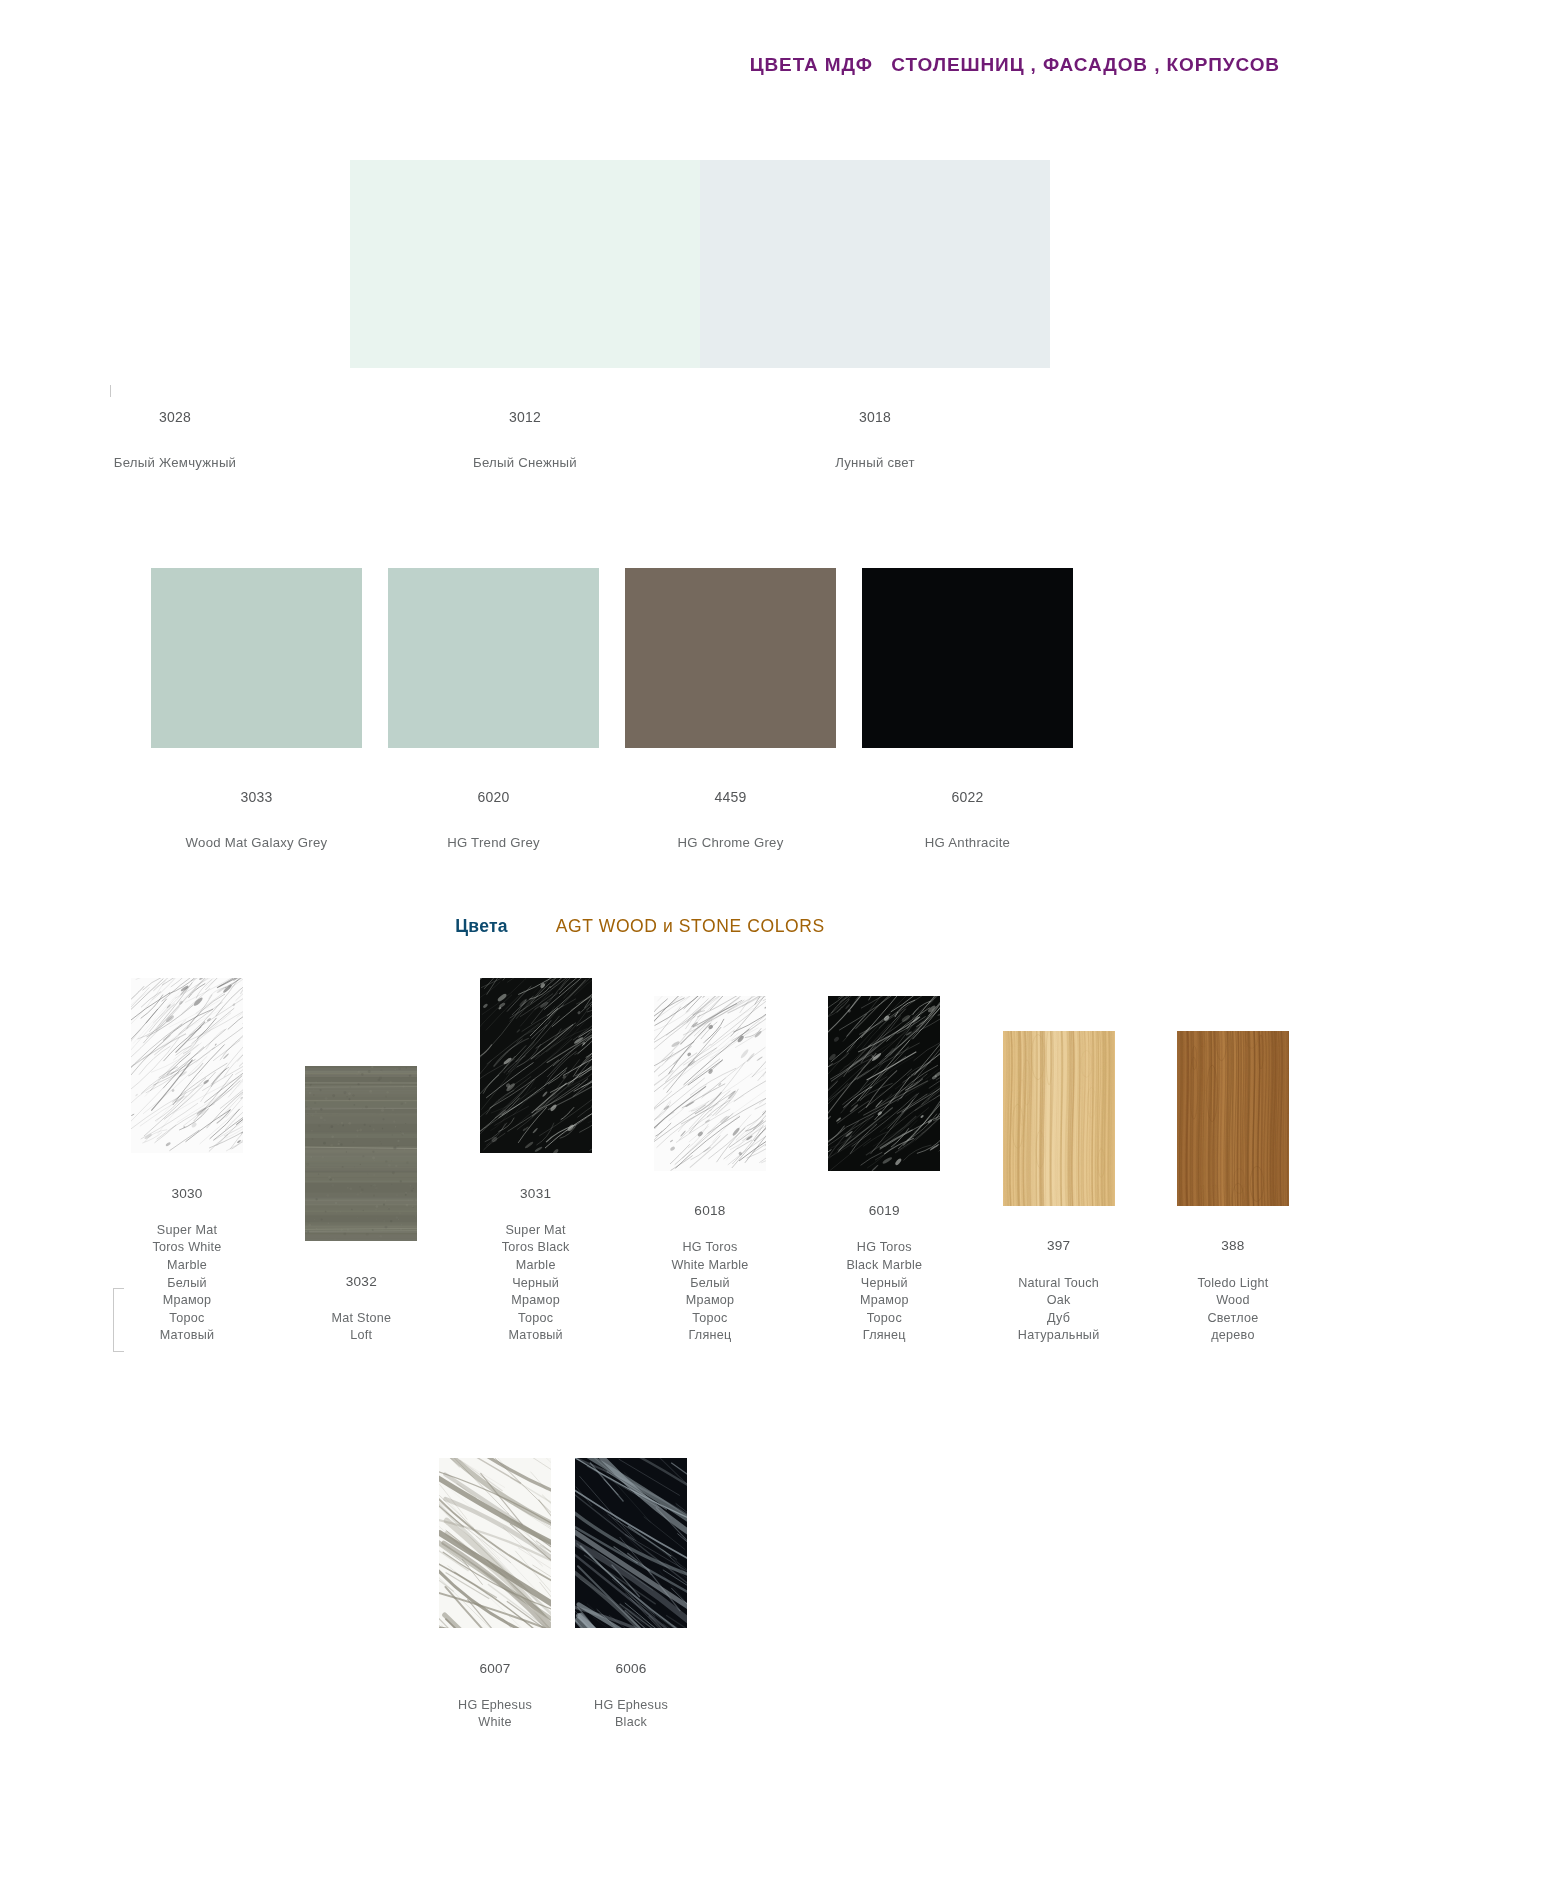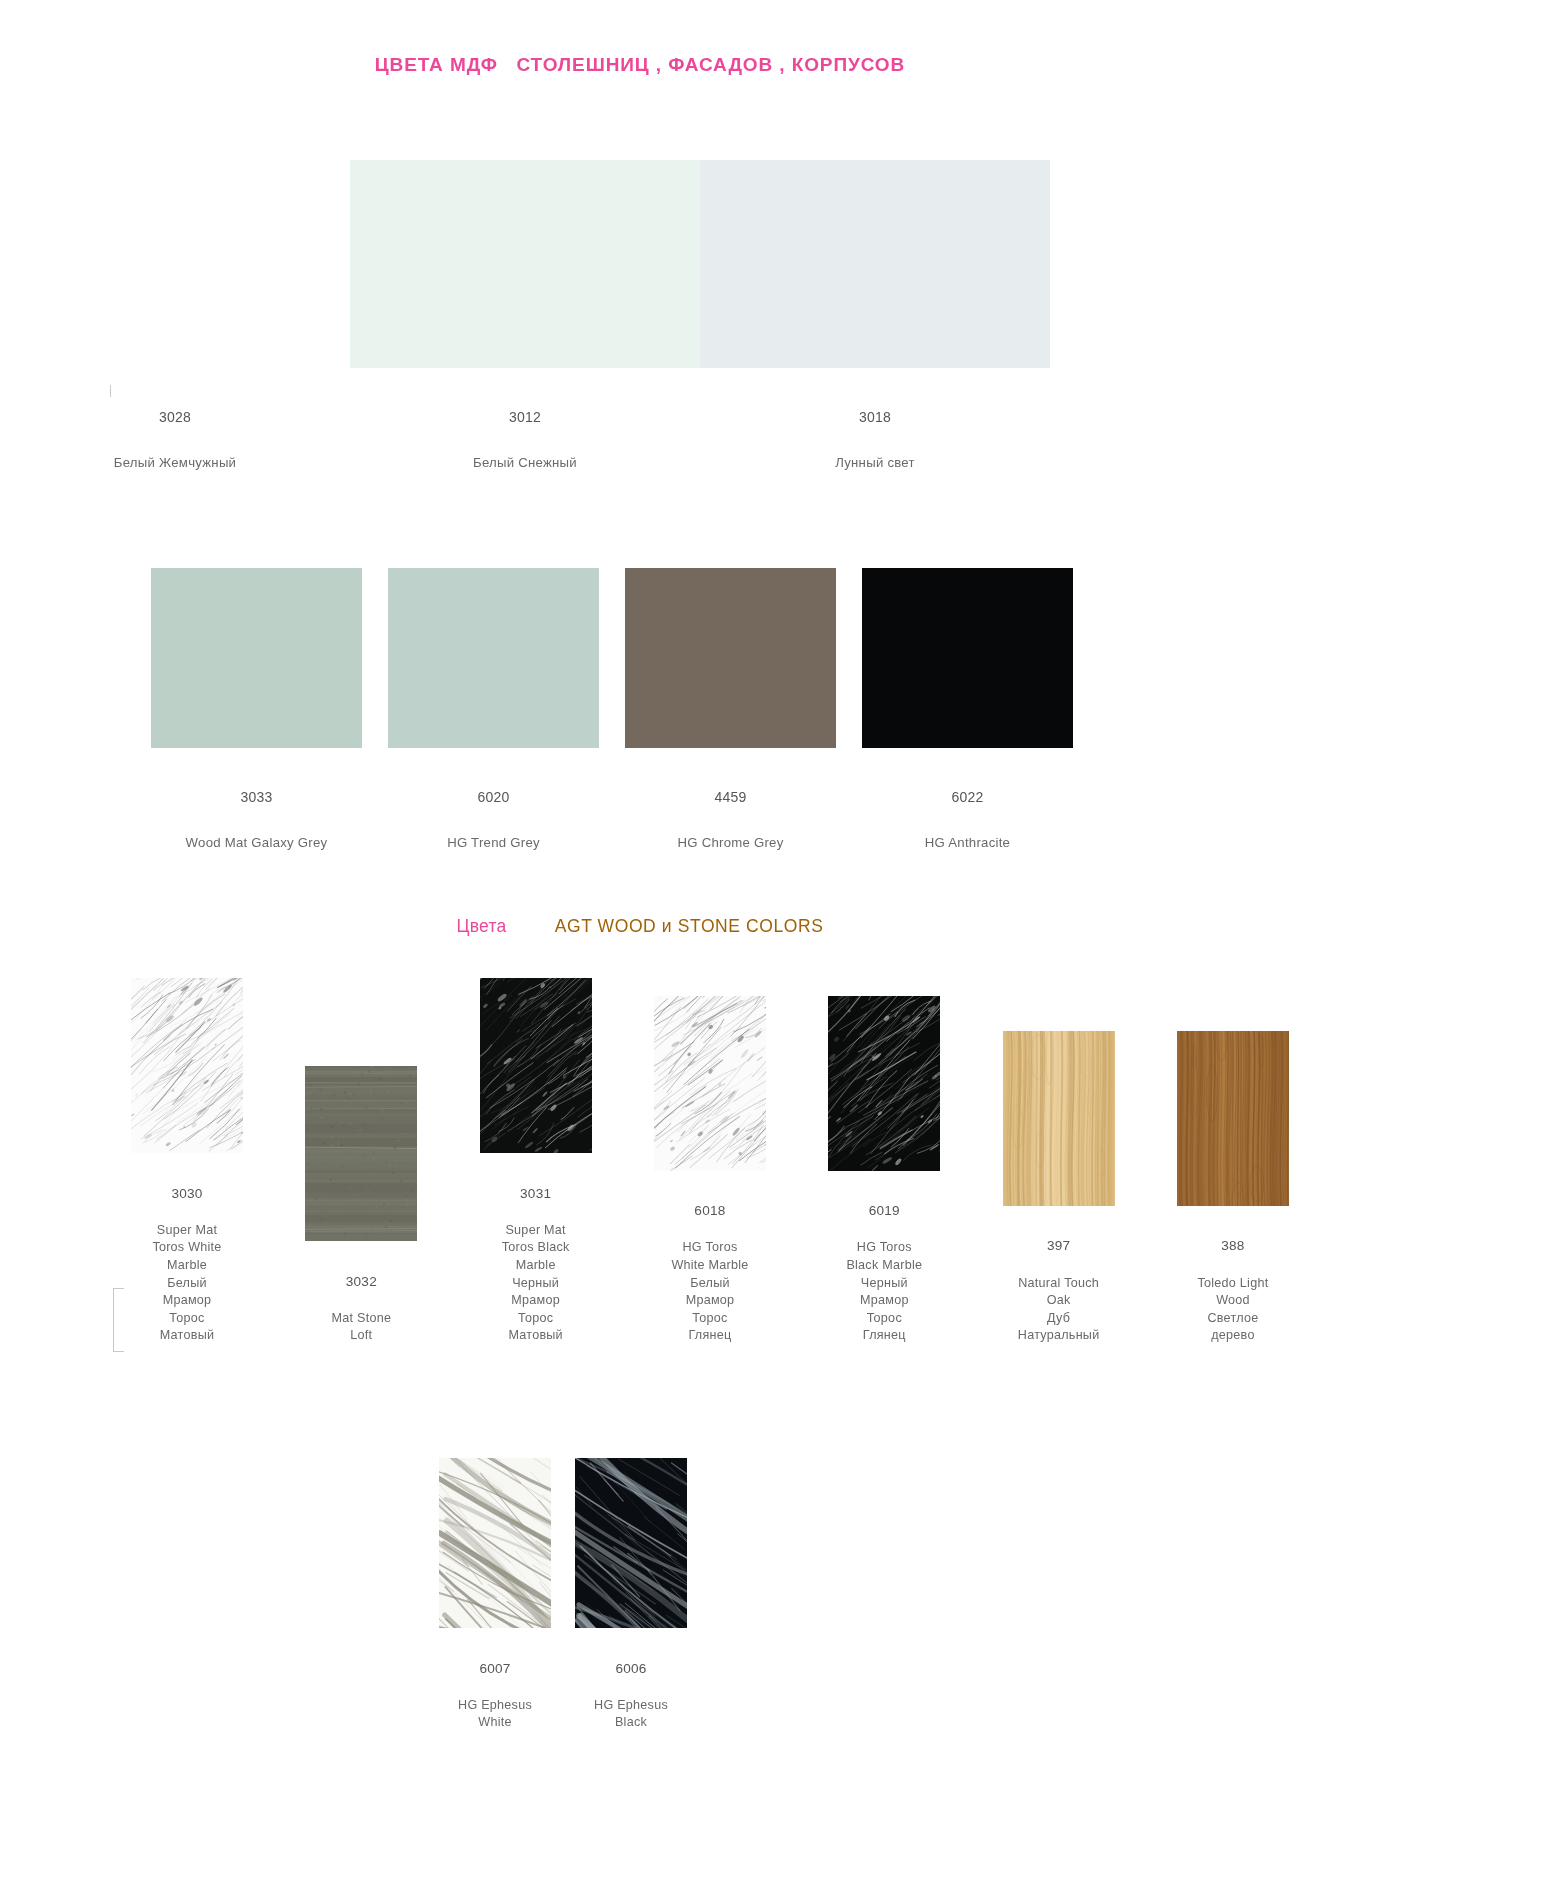--- a/index.html
+++ b/index.html
@@ -15,25 +15,25 @@
     font-family: "Liberation Sans", sans-serif;
     color: #262626;
   }
 
   
   .page-title {
     position: absolute;
     left: 0;
     top: 54px;
     width: 1280px;
-    text-align: center;
+    text-align: right;
     font-size: 19px;
     font-weight: bold;
     letter-spacing: 0.9px;
-    color: #ec4899;
+    color: #701a75;
     white-space: pre;
   }
 
   
   .row {
     position: absolute;
     display: flex;
     align-items: flex-end;
   }
 
@@ -97,22 +97,23 @@
   .section-head {
     position: absolute;
     top: 916px;
     left: 0;
     width: 1280px;
     text-align: center;
     font-size: 0;
   }
   .section-head .part-a {
     font-size: 17.5px;
-    color: #ec4899;
+    color: #0c4a6e;
     letter-spacing: 0.3px;
+    font-weight: bold;
   }
   .section-head .part-b {
     font-size: 17.5px;
     color: #a16207;
     letter-spacing: 0.6px;
     margin-left: 48px;
   }
 
   
   #row-texture-1 {

